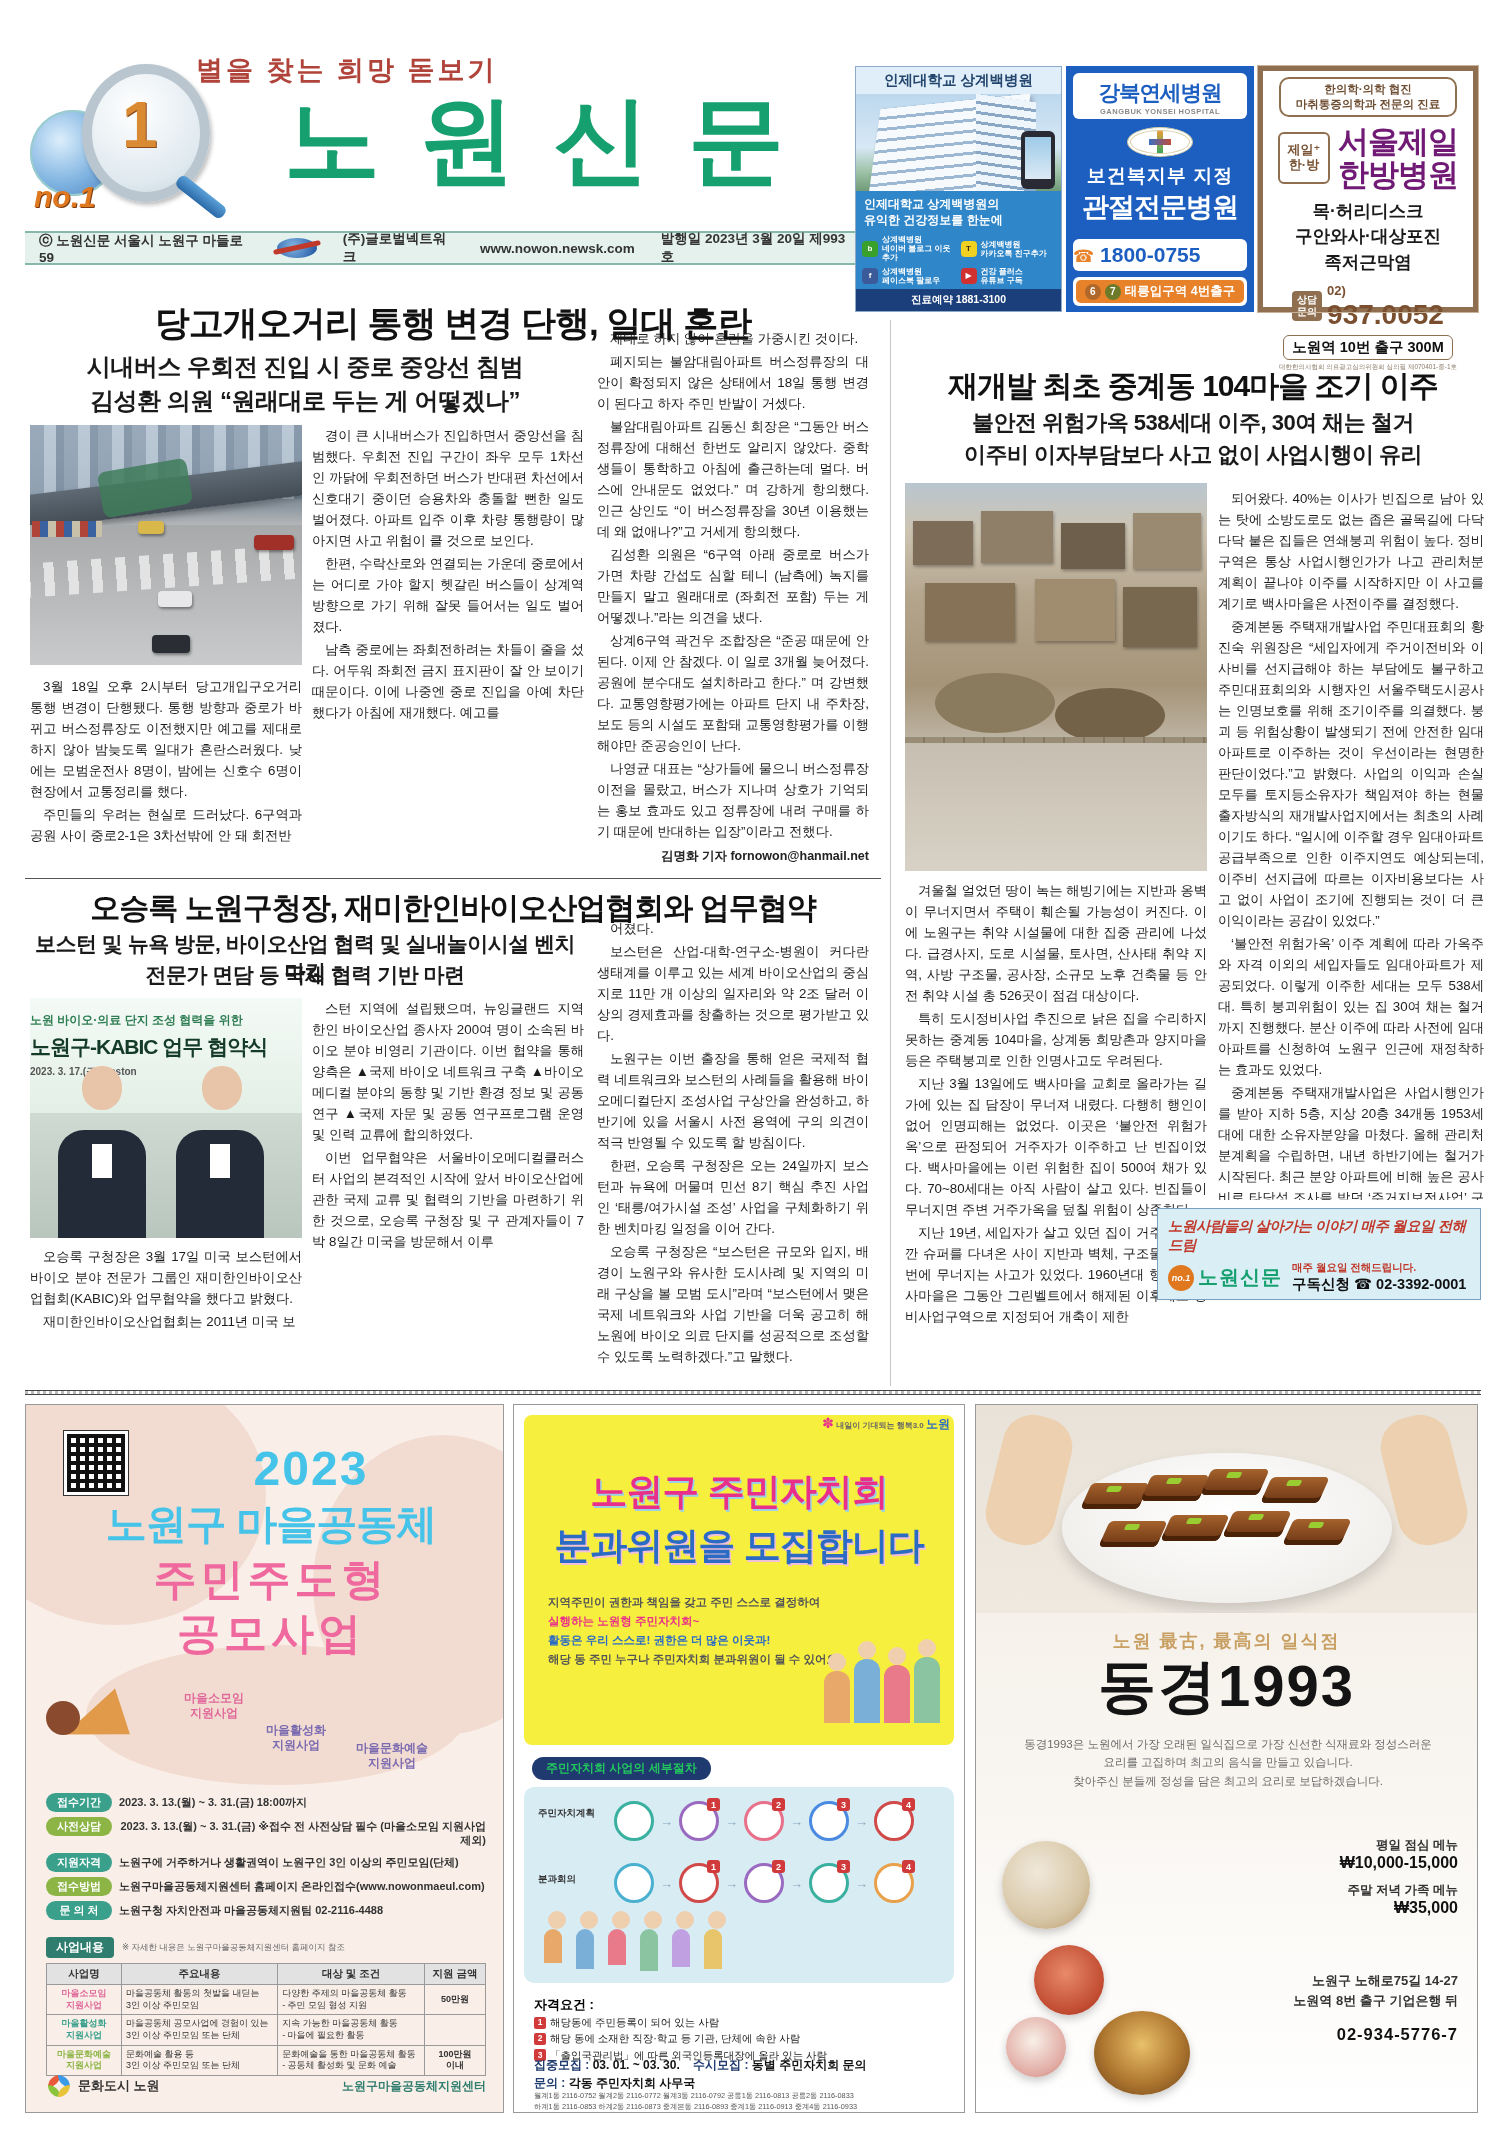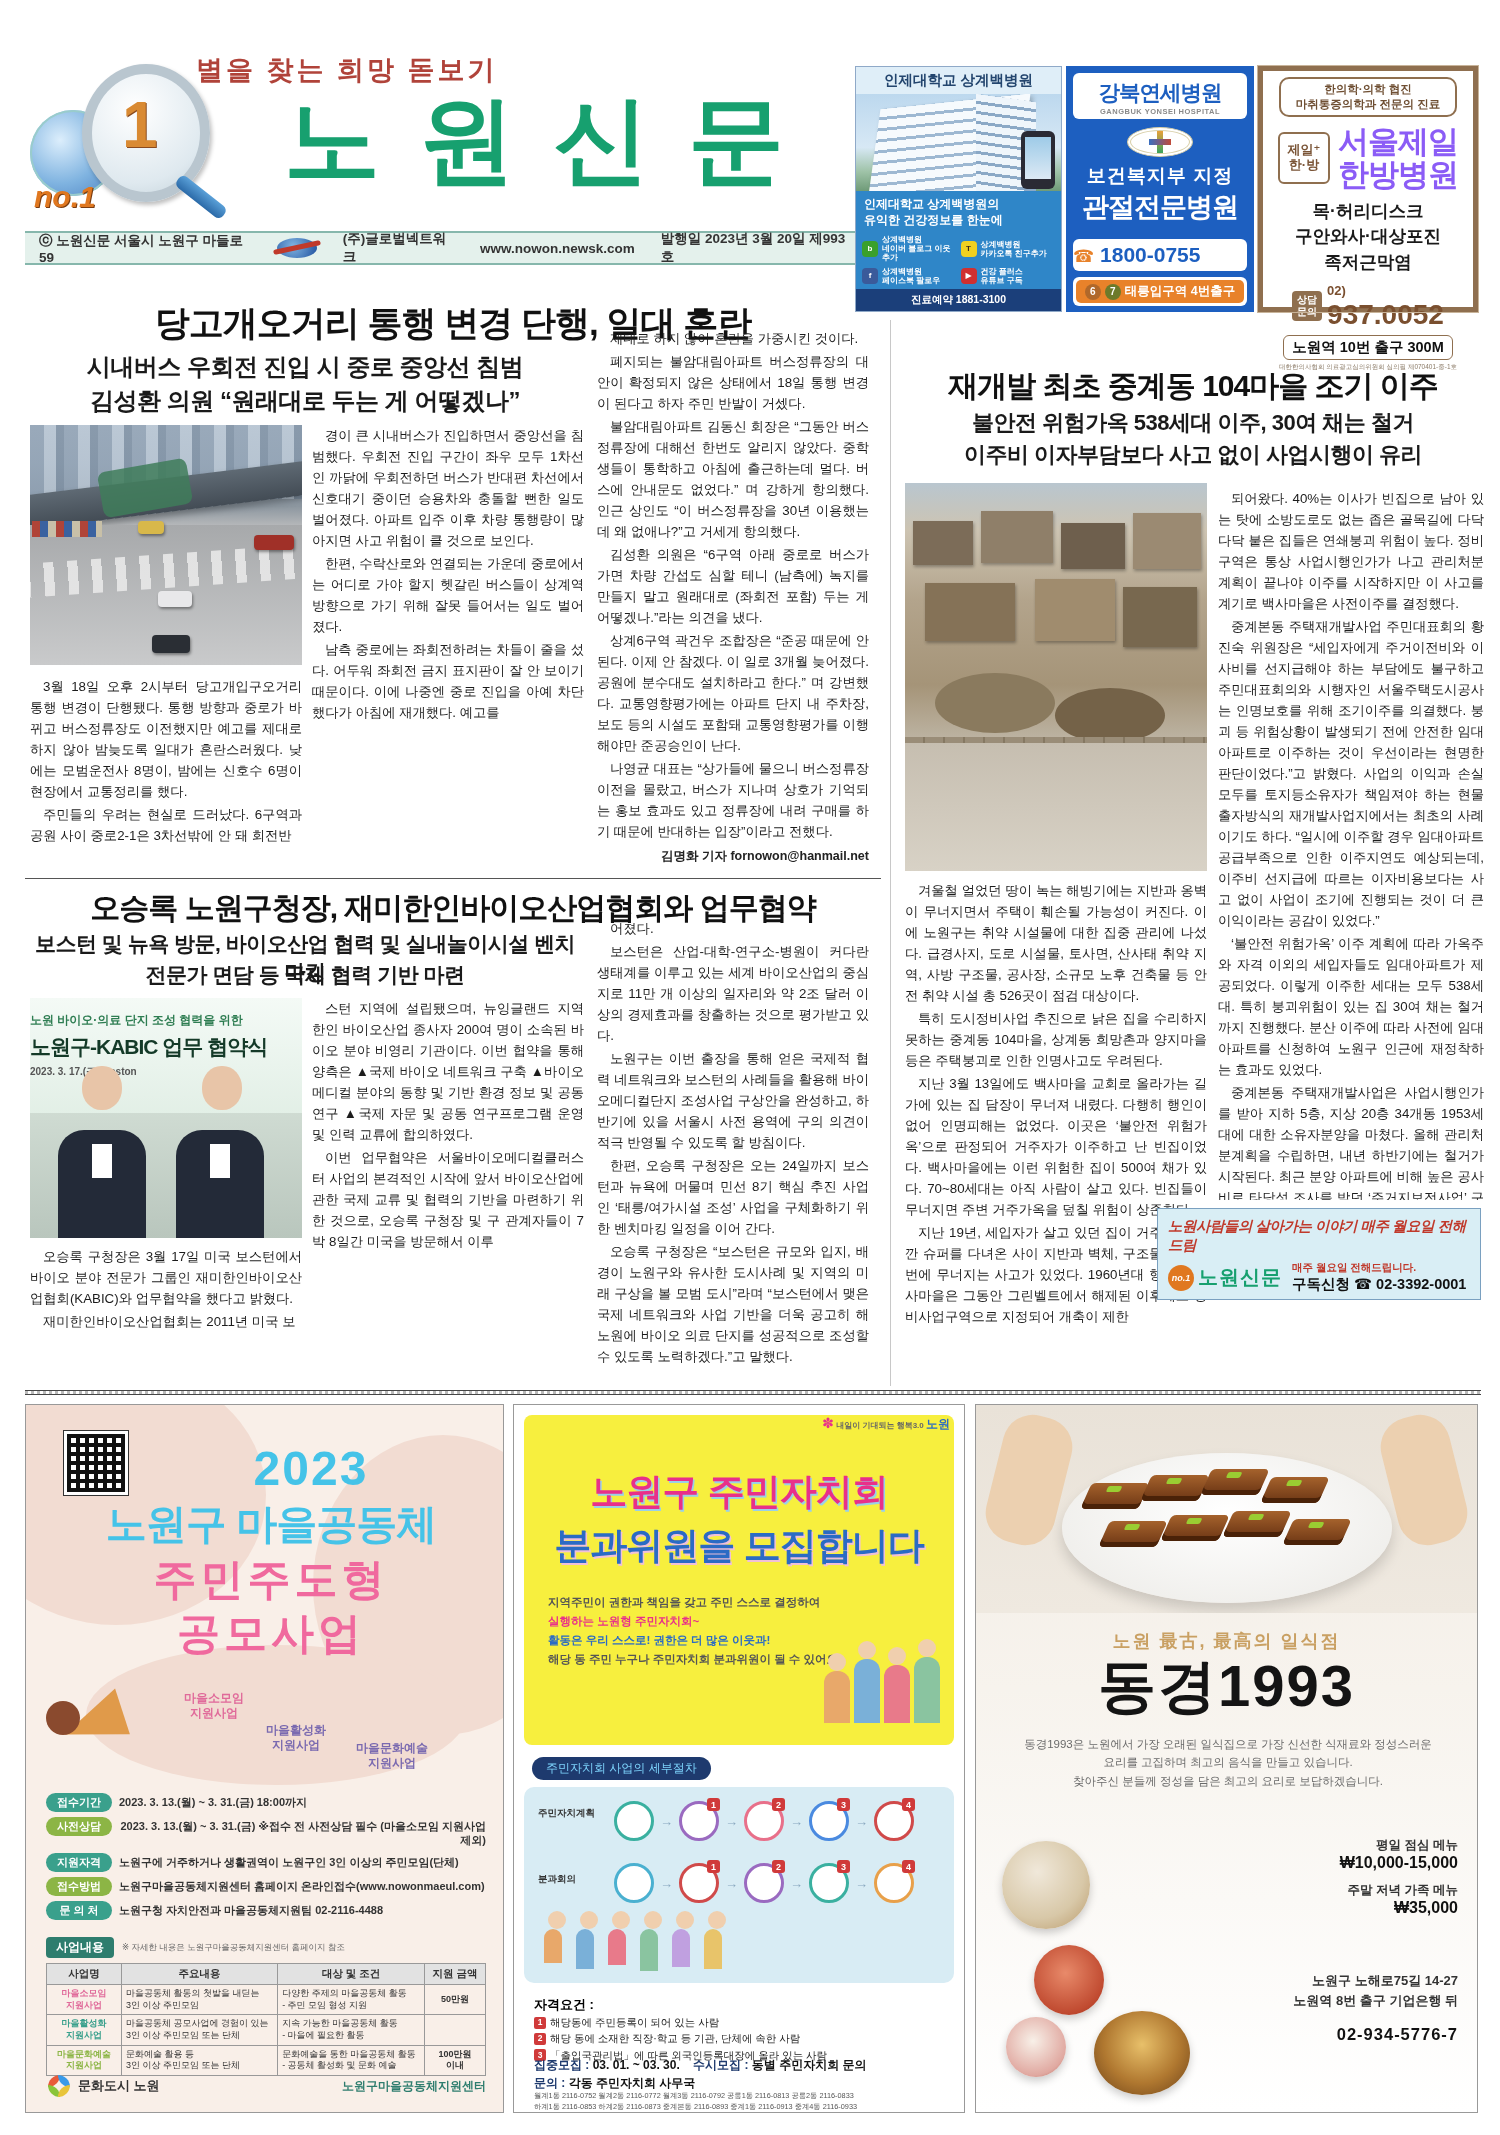--- a/index.html
+++ b/index.html
@@ -44,21 +44,21 @@
   .yon-l2{color:#fff;font-size:27px;font-weight:900;letter-spacing:-1px;}
   .yon-phone-box{margin-top:14px;background:#fff;border-radius:6px;width:100%;text-align:left;padding:4px 0;color:#1d5fc0;font-size:21px;font-weight:900;}
   .yon-phone-box .tel{color:#e8822a;font-size:17px;}
   .yon-sub-box{margin-top:6px;background:#fff;border-radius:6px;width:100%;padding:3px;box-sizing:border-box;}
   .yon-sub-pill{background:#e8822a;border-radius:5px;display:flex;align-items:center;justify-content:center;gap:4px;padding:3px 0;color:#fff;font-size:12.5px;font-weight:800;}
   .badge-line{width:16px;height:16px;border-radius:50%;color:#fff;font-size:10px;font-weight:900;display:flex;align-items:center;justify-content:center;}
   .hanbang{border:5px solid #8f6f4f;outline:1px solid #c8b49a;background:#fff;display:flex;flex-direction:column;align-items:center;padding:6px 8px;}
   .han-badge{border:2px solid #8f6f4f;border-radius:10px;padding:3px 8px;text-align:center;color:#6f4f33;font-size:11.5px;font-weight:800;line-height:1.3;width:92%;box-sizing:border-box;}
   .han-logorow{display:flex;align-items:center;gap:8px;margin-top:8px;}
   .han-logobox{border:2.5px solid #8f6f4f;border-radius:6px;width:48px;height:48px;display:flex;flex-direction:column;align-items:center;justify-content:center;color:#7a5436;font-size:13px;font-weight:900;line-height:1.15;}
-  .han-name{color:#8b5cf6;font-size:31px;font-weight:900;line-height:1.08;letter-spacing:-1px;font-family:Liberation Serif, serif;}
+  .han-name{color:#701a75;font-size:31px;font-weight:900;line-height:1.08;letter-spacing:-1px;font-family:Liberation Serif, serif;}
   .han-treat{margin-top:7px;text-align:center;color:#1a1a1a;font-size:17.5px;font-weight:800;line-height:1.45;}
   .han-consult{display:flex;align-items:center;gap:5px;margin-top:6px;}
   .han-consult .lab{background:#8f6f4f;color:#fff;font-size:10px;font-weight:800;border-radius:4px;padding:3px 5px;line-height:1.2;text-align:center;}
   .han-phone{color:#7a4f2f;font-size:28px;font-weight:900;}
   .han-prefix{color:#7a4f2f;font-size:13px;font-weight:800;}
   .han-loc{margin-top:4px;border:1.5px solid #8f6f4f;border-radius:6px;padding:2px 8px;font-size:14.5px;font-weight:800;color:#111;}
   .han-small{margin-top:3px;font-size:6.5px;color:#8a7a66;}
   
   .headline{font-weight:900;color:#111;text-align:center;letter-spacing:-1px;}
   .subhead{font-weight:600;color:#1a1a1a;text-align:center;letter-spacing:-0.5px;}
@@ -134,21 +134,21 @@
   .j-yellow{position:absolute;background:#f7ef3e;border-radius:8px;}
   .j-logo{position:absolute;right:14px;top:10px;text-align:right;font-size:8px;color:#666;font-weight:700;}
   .j-logo b{font-size:12px;color:#2b6bc4;}
   .flower{display:inline-block;color:#e8308a;font-size:14px;}
   .j-t1{color:#e8308a;font-size:37px;font-weight:900;text-align:center;letter-spacing:-1px;text-shadow:1.5px 1.5px 0 #9ad0e8;}
   .j-t2{color:#2b6bc4;font-size:37px;font-weight:900;text-align:center;letter-spacing:-1px;text-shadow:1.5px 1.5px 0 #f0c0d8;}
   .j-body{font-size:11.5px;line-height:1.65;font-weight:700;}
   .j-fam{position:absolute;display:flex;gap:4px;align-items:flex-end;}
   .j-person{width:26px;border-radius:12px 12px 0 0;position:relative;}
   .j-person::before{content:"";position:absolute;top:-18px;left:4px;width:18px;height:18px;border-radius:50%;background:#f0cfae;}
-  .j-secpill{background:#1e3a6e;color:#7dd3fc;font-size:12px;font-weight:400;border-radius:12px;padding:3px 14px;display:inline-block;}
+  .j-secpill{background:#1e3a6e;color:#22c55e;font-size:12px;font-weight:700;border-radius:12px;padding:3px 14px;display:inline-block;}
   .j-flowbox{background:#d8ecf4;border-radius:10px;position:absolute;}
   .j-flowlabel{font-size:9.5px;font-weight:800;color:#333;}
   .j-circ{width:34px;height:34px;border-radius:50%;background:#fff;position:relative;flex:0 0 auto;}
   .j-circ .num{position:absolute;right:-4px;top:-6px;width:13px;height:13px;border-radius:3px;background:#d03a3a;color:#fff;font-size:9px;font-weight:900;display:flex;align-items:center;justify-content:center;}
   .j-flowrow{display:flex;align-items:center;gap:6px;}
   .j-arrow{color:#8aa8c0;font-size:13px;font-weight:900;}
   .j-req{font-size:10.5px;color:#222;line-height:1.55;}
   .j-req .n{display:inline-flex;width:12px;height:12px;border-radius:2px;background:#d03a3a;color:#fff;font-size:8.5px;font-weight:900;align-items:center;justify-content:center;margin-right:4px;vertical-align:1px;}
   .j-rec{font-size:12px;font-weight:800;color:#111;}
   .j-rec .lab{color:#1e3a6e;}

